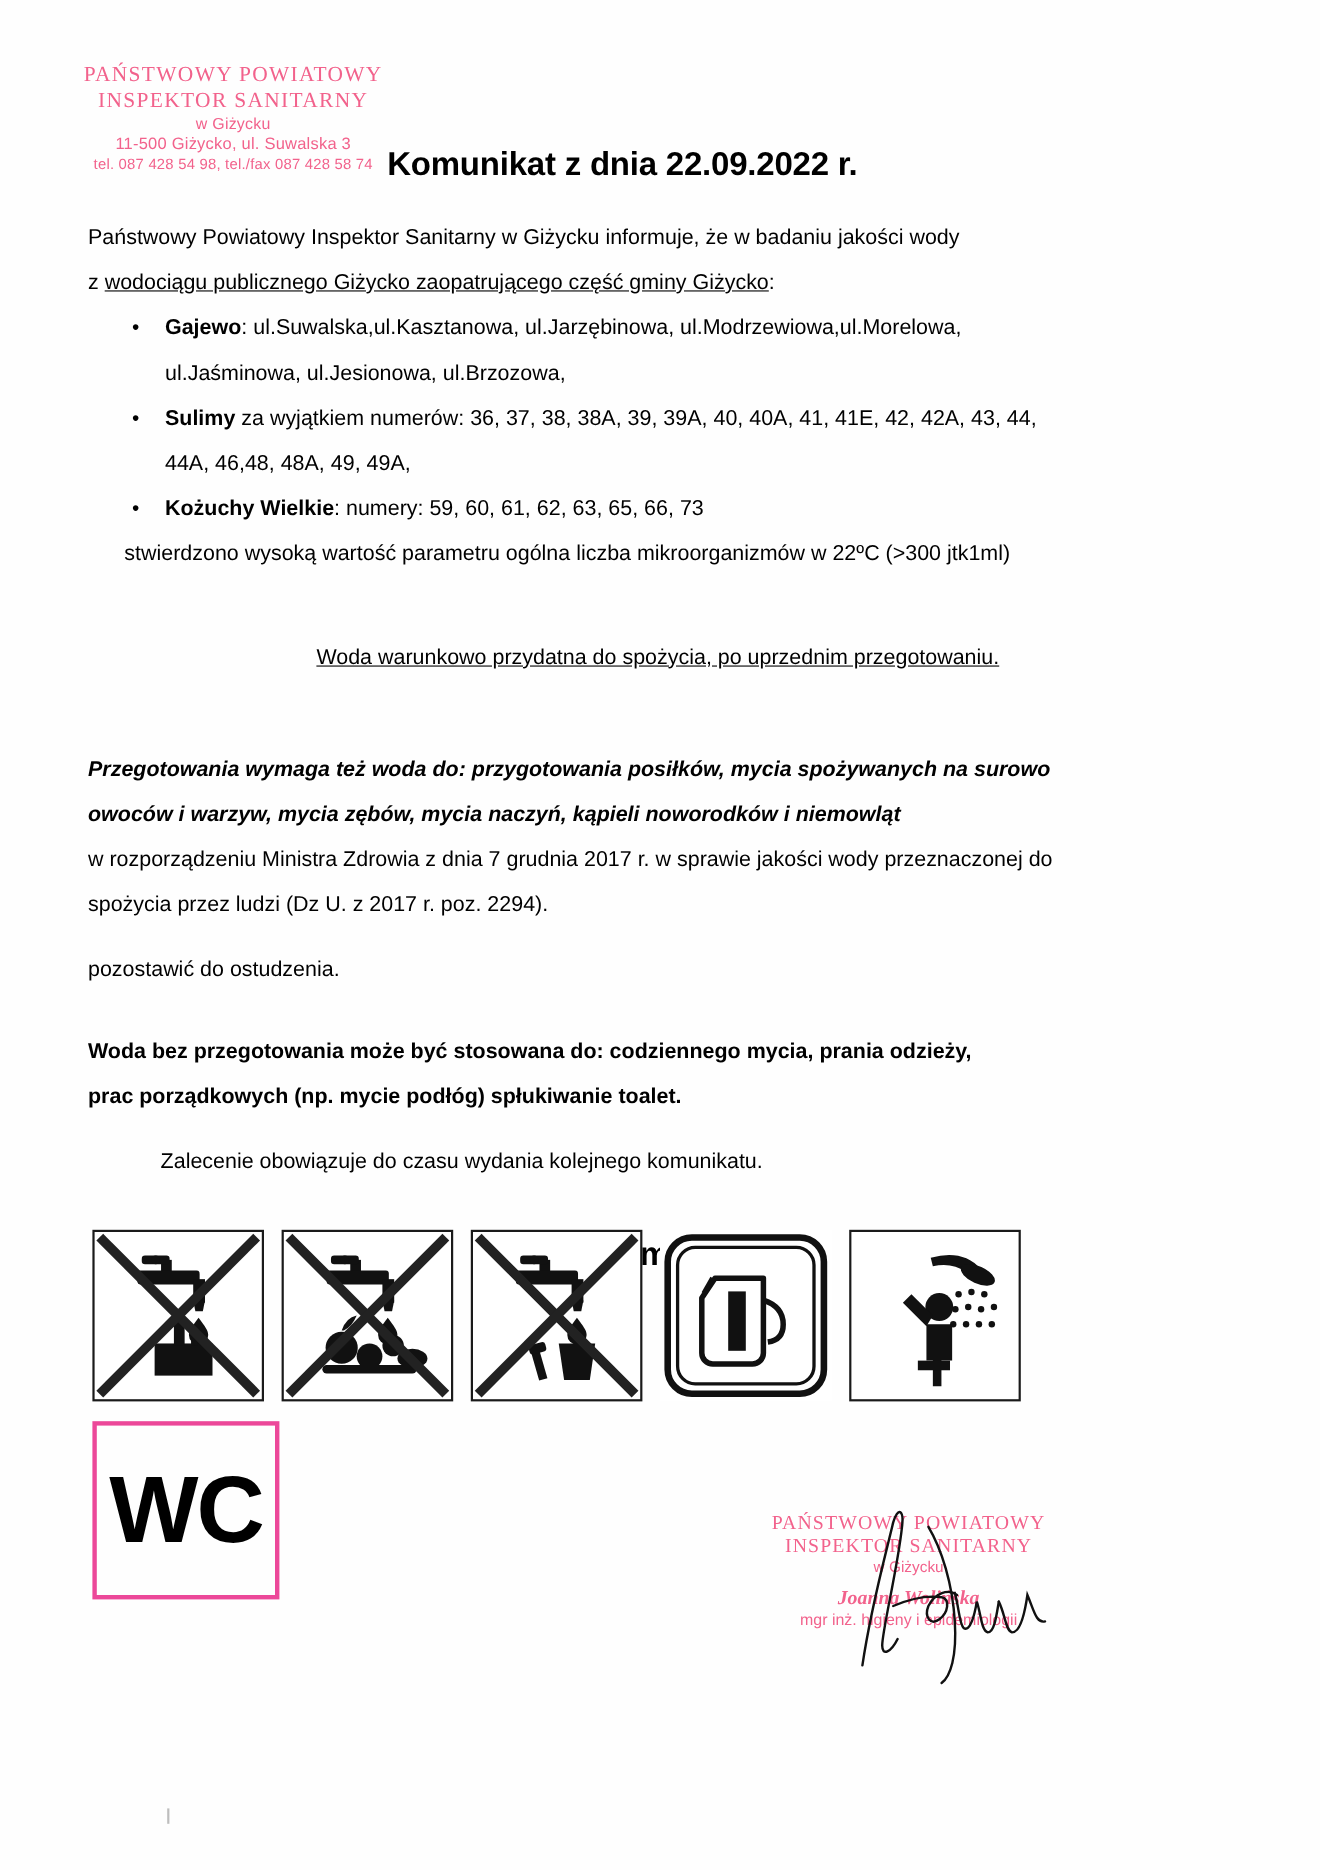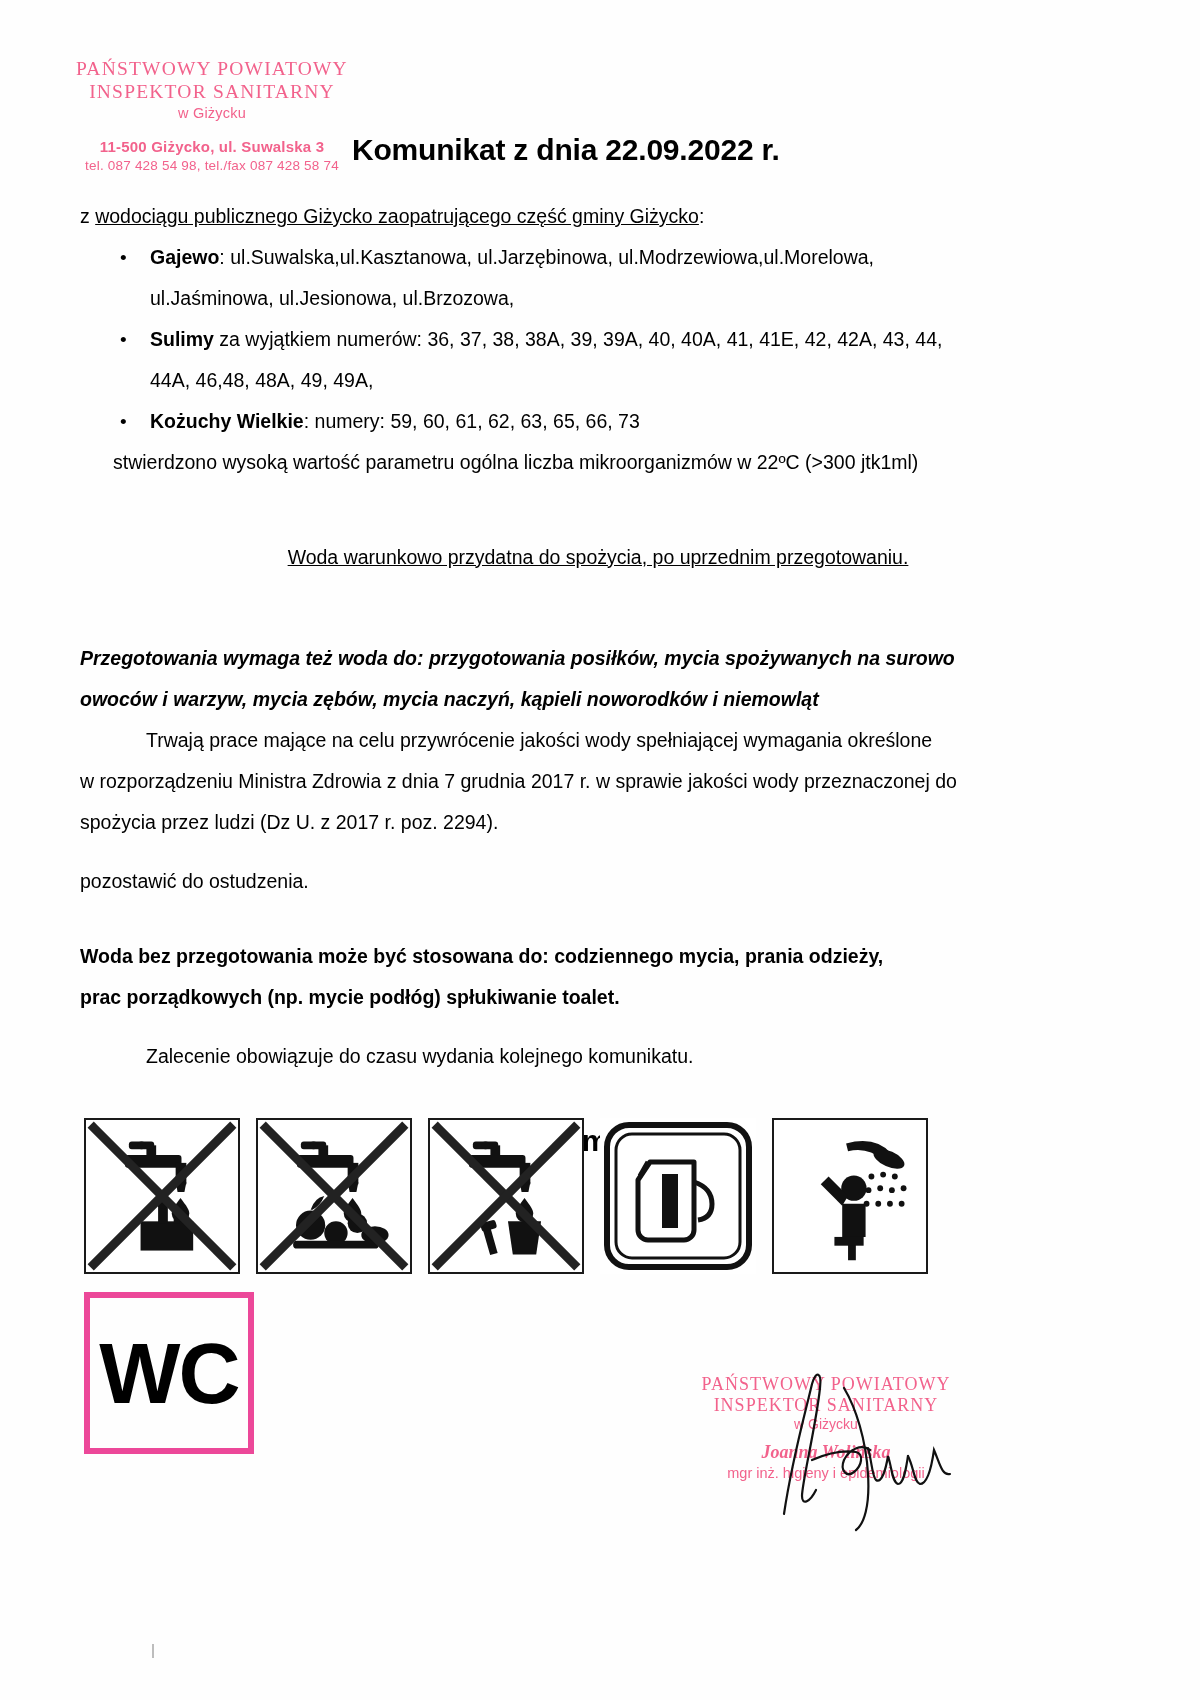--- a/index.html
+++ b/index.html
@@ -45,22 +45,22 @@
     letter-spacing: 1.2px;
     white-space: nowrap;
     margin-top: 1px;
   }
   .hs-l3 {
     font-size: 14.5px;
     margin-top: 2px;
   }
   .hs-l4 {
     font-size: 15px;
-    margin-top: 18px;
-    font-weight: 700;
+    margin-top: 2px;
+    font-weight: 400;
   }
   .hs-l5 {
     font-size: 13.5px;
     margin-top: 2px;
     white-space: nowrap;
   }
 
   
   .title {
     position: absolute;
@@ -159,21 +159,21 @@
   .picto.noborder { border: none; }
   .picto svg { display: block; width: 100%; height: 100%; }
 
   
   .wc-box {
     position: absolute;
     left: 84px;
     top: 1292px;
     width: 170px;
     height: 162px;
-    border: 6px solid #ec4899;
+    border: 4px solid #ec4899;
     box-sizing: border-box;
     display: flex;
     align-items: center;
     justify-content: center;
   }
   .wc-text {
     font-size: 86px;
     font-weight: bold;
     letter-spacing: -2px;
     line-height: 1;
@@ -241,20 +241,21 @@
     <div class="hs-l2">INSPEKTOR  SANITARNY</div>
     <div class="hs-l3">w Giżycku</div>
     <div class="hs-l4">11-500 Giżycko, ul. Suwalska 3</div>
     <div class="hs-l5">tel. 087 428 54 98, tel./fax 087 428 58 74</div>
   </div>
 
   <div class="title">Komunikat z dnia 22.09.2022 r.</div>
 
   <div class="body-text">
 
+    <p class="just">Państwowy Powiatowy Inspektor Sanitarny w Giżycku informuje, że w badaniu jakości wody</p>
 
     <p class="plain">
       <span>z </span><span class="u">wodociągu publicznego Giżycko zaopatrującego część gminy Giżycko</span><span>:</span>
     </p>
 
     <ul class="places">
       <li>
         <span class="bullet">•</span>
         <span class="b">Gajewo</span><span>: </span><span>ul.Suwalska,ul.Kasztanowa, ul.Jarzębinowa, ul.Modrzewiowa,ul.Morelowa,</span>
         <div>ul.Jaśminowa, ul.Jesionowa, ul.Brzozowa,</div>
@@ -274,21 +275,20 @@
 
     <div class="spacer-md"></div>
 
     <p class="center-underline">Woda warunkowo przydatna do spożycia, po uprzednim przegotowaniu.</p>
 
     <div class="spacer-lg"></div>
 
     <p class="plain ital-bold">Przegotowania wymaga też woda do: przygotowania posiłków, mycia spożywanych na surowo</p>
     <p class="plain ital-bold">owoców i warzyw, mycia zębów, mycia naczyń, kąpieli noworodków i niemowląt</p>
 
-    <p class="plain indent-para">Trwają prace mające na celu przywrócenie jakości wody spełniającej wymagania określone</p>
     <p class="plain">w rozporządzeniu Ministra Zdrowia z dnia 7 grudnia 2017 r. w sprawie jakości wody przeznaczonej do</p>
     <p class="plain">spożycia przez ludzi (Dz U. z 2017 r. poz. 2294).</p>
 
     <div class="spacer-sm"></div>
 
     <p class="plain">pozostawić do ostudzenia.</p>
 
     <div class="spacer-md"></div>
 
     <p class="plain b">Woda bez przegotowania może być stosowana do: codziennego mycia, prania odzieży,</p>

